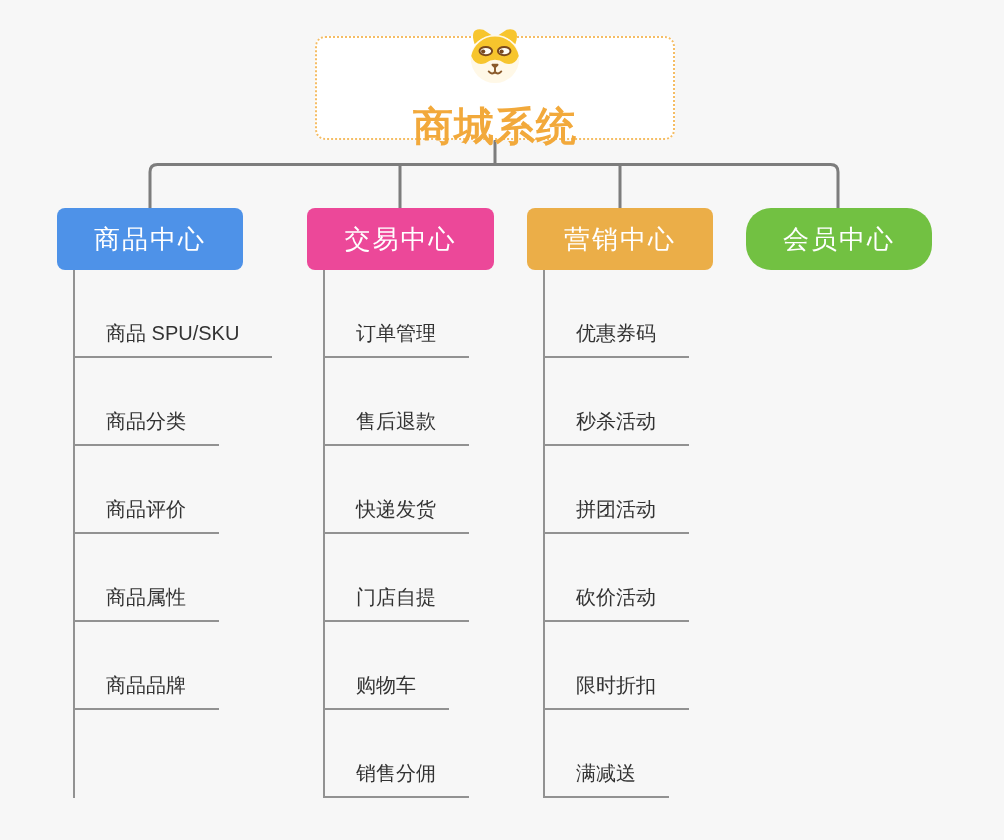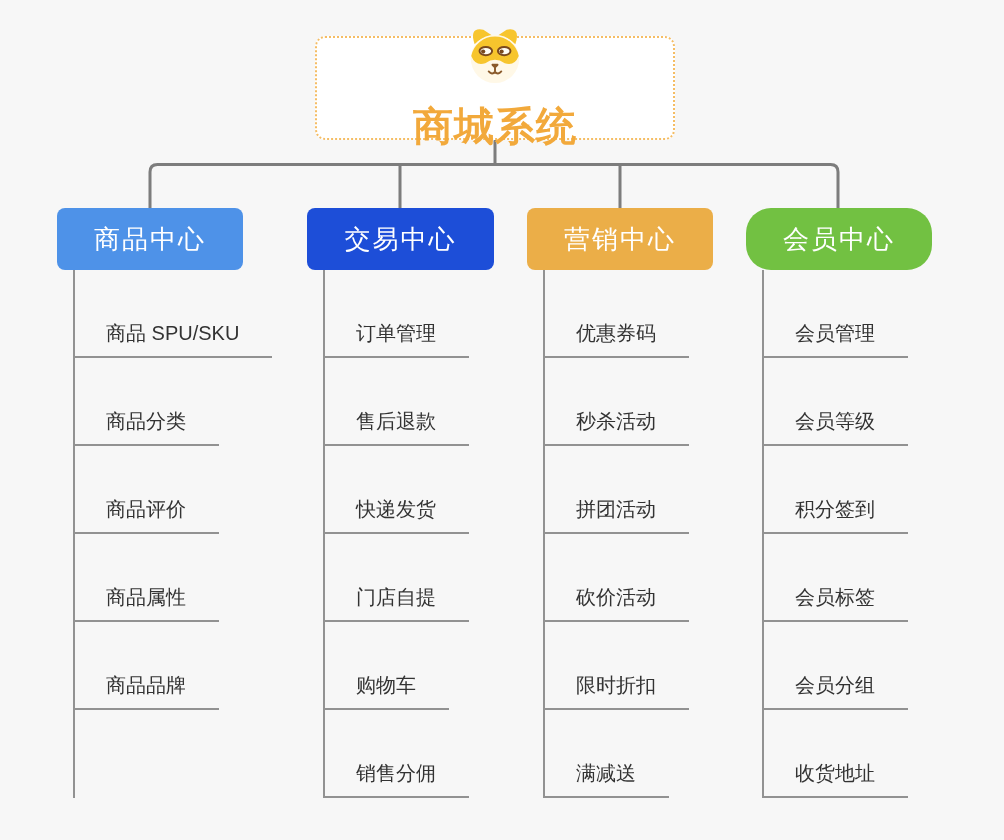--- a/index.html
+++ b/index.html
@@ -83,21 +83,21 @@
         </div>
         <div class="kid-row">
           <span class="kid">商品属性</span>
         </div>
         <div class="kid-row">
           <span class="kid">商品品牌</span>
         </div>
       </div>
     </div>
     <div class="column" style="left: 307px; width: 187px;">
-      <div class="branch" style="background: #1d4ed8;">
+      <div class="branch" style="background: #ec4899;">
         <span>交易中心</span>
       </div>
       <div class="kids">
         <div class="kid-row">
           <span class="kid">订单管理</span>
         </div>
         <div class="kid-row">
           <span class="kid">售后退款</span>
         </div>
         <div class="kid-row">
@@ -136,34 +136,14 @@
         </div>
         <div class="kid-row">
           <span class="kid">满减送</span>
         </div>
       </div>
     </div>
     <div class="column" style="left: 746px; width: 186px;">
       <div class="branch" style="background: rgb(114, 193, 66); border-radius: 25px;">
         <span>会员中心</span>
       </div>
-      <div class="kids">
-        <div class="kid-row">
-          <span class="kid">会员管理</span>
-        </div>
-        <div class="kid-row">
-          <span class="kid">会员等级</span>
-        </div>
-        <div class="kid-row">
-          <span class="kid">积分签到</span>
-        </div>
-        <div class="kid-row">
-          <span class="kid">会员标签</span>
-        </div>
-        <div class="kid-row">
-          <span class="kid">会员分组</span>
-        </div>
-        <div class="kid-row">
-          <span class="kid">收货地址</span>
-        </div>
-      </div>
     </div>
   </div>
 
 </body></html>

